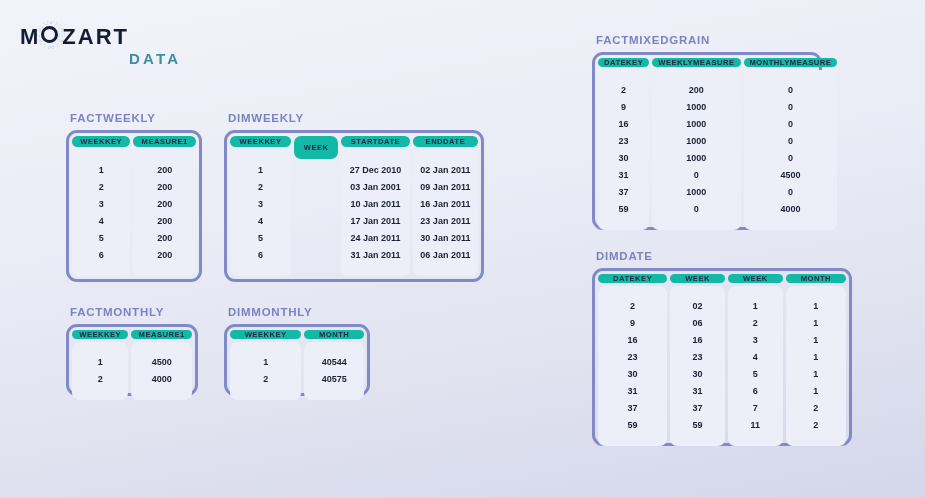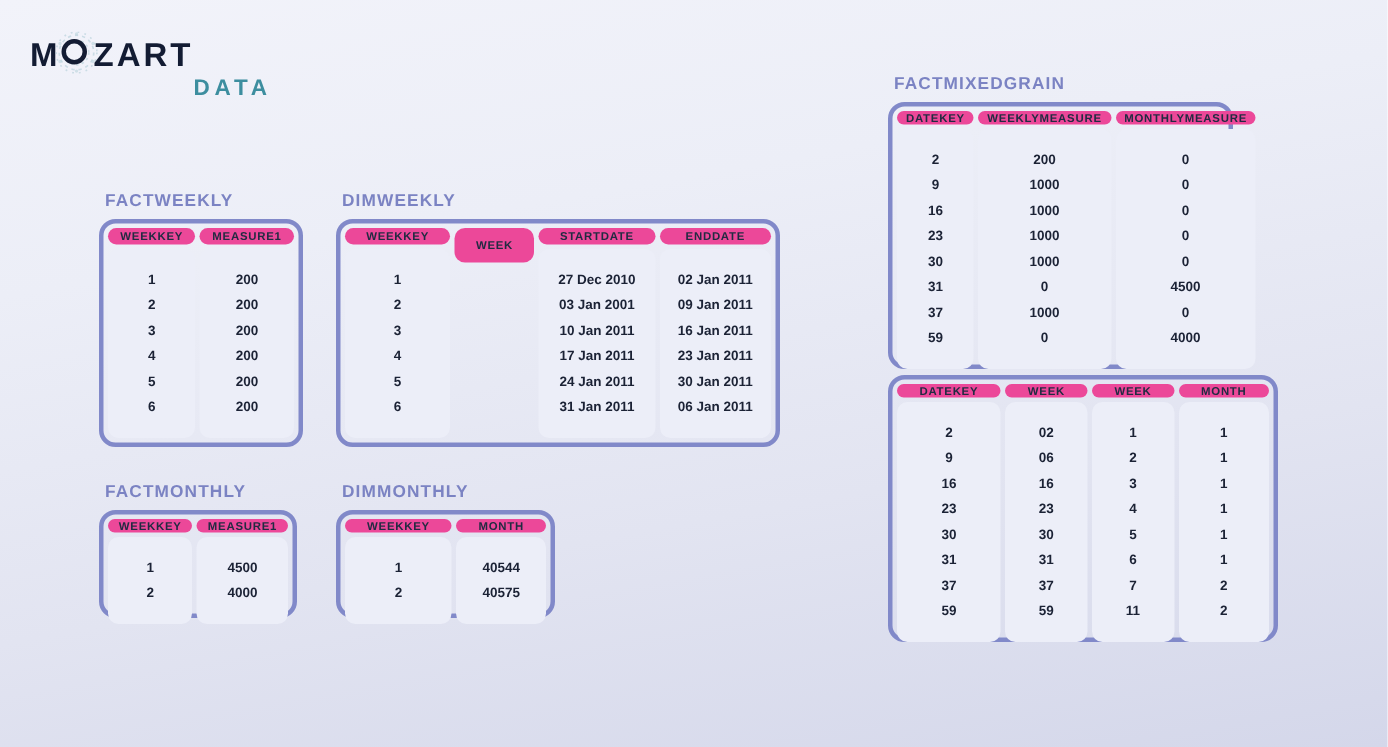--- a/index.html
+++ b/index.html
@@ -73,40 +73,40 @@
 
   
   .tbl-block {
     position: absolute;
   }
   .tbl-title {
     font-size: 11.5px;
     font-weight: 700;
     letter-spacing: .75px;
     color: #7b83c3;
-    margin: 16px 0 6px 4px;
+    margin: 0 0 6px 4px;
     white-space: nowrap;
   }
   .tbl-frame {
     border: 3px solid #8189c9;
     border-radius: 11px;
     padding: 3px;
     display: flex;
     gap: 3px;
     background: transparent;
     box-sizing: border-box;
   }
   .col {
     display: flex;
     flex-direction: column;
     gap: 3px;
     flex: 1 1 auto;
   }
   .hdr {
-    background: #ec4899;
+    background: #14b8a6;
     border-radius: 7px;
     height: 23px;
     display: flex;
     align-items: center;
     justify-content: center;
     font-size: 7.6px;
     font-weight: 700;
     letter-spacing: .5px;
     color: #222b42;
     white-space: nowrap;
@@ -179,21 +179,21 @@
           <div class="cellval">200</div>
           <div class="cellval">200</div>
           <div class="cellval">200</div>
           <div class="cellval">200</div>
           <div class="cellval">200</div>
         </div>
       </div>
     </div>
 </div>
 
-<div class="tbl-block" id="tbl-1" style="left:224px; top:112px; width:296px;">
+<div class="tbl-block" id="tbl-1" style="left:224px; top:112px; width:260px;">
   <div class="tbl-title">DIMWEEKLY</div>
   <div class="tbl-frame" style="height:152px;">
       <div class="col">
         <div class="hdr">WEEKKEY</div>
         <div class="body-cell">
           <div class="cellval">1</div>
           <div class="cellval">2</div>
           <div class="cellval">3</div>
           <div class="cellval">4</div>
           <div class="cellval">5</div>
@@ -307,20 +307,21 @@
           <div class="cellval">0</div>
           <div class="cellval">4500</div>
           <div class="cellval">0</div>
           <div class="cellval">4000</div>
         </div>
       </div>
     </div>
 </div>
 
 <div class="tbl-block" id="tbl-5" style="left:592px; top:250px; width:260px;">
+  <div class="tbl-title">DIMDATE</div>
   <div class="tbl-frame" style="height:178px;">
       <div class="col">
         <div class="hdr">DATEKEY</div>
         <div class="body-cell">
           <div class="cellval">2</div>
           <div class="cellval">9</div>
           <div class="cellval">16</div>
           <div class="cellval">23</div>
           <div class="cellval">30</div>
           <div class="cellval">31</div>

